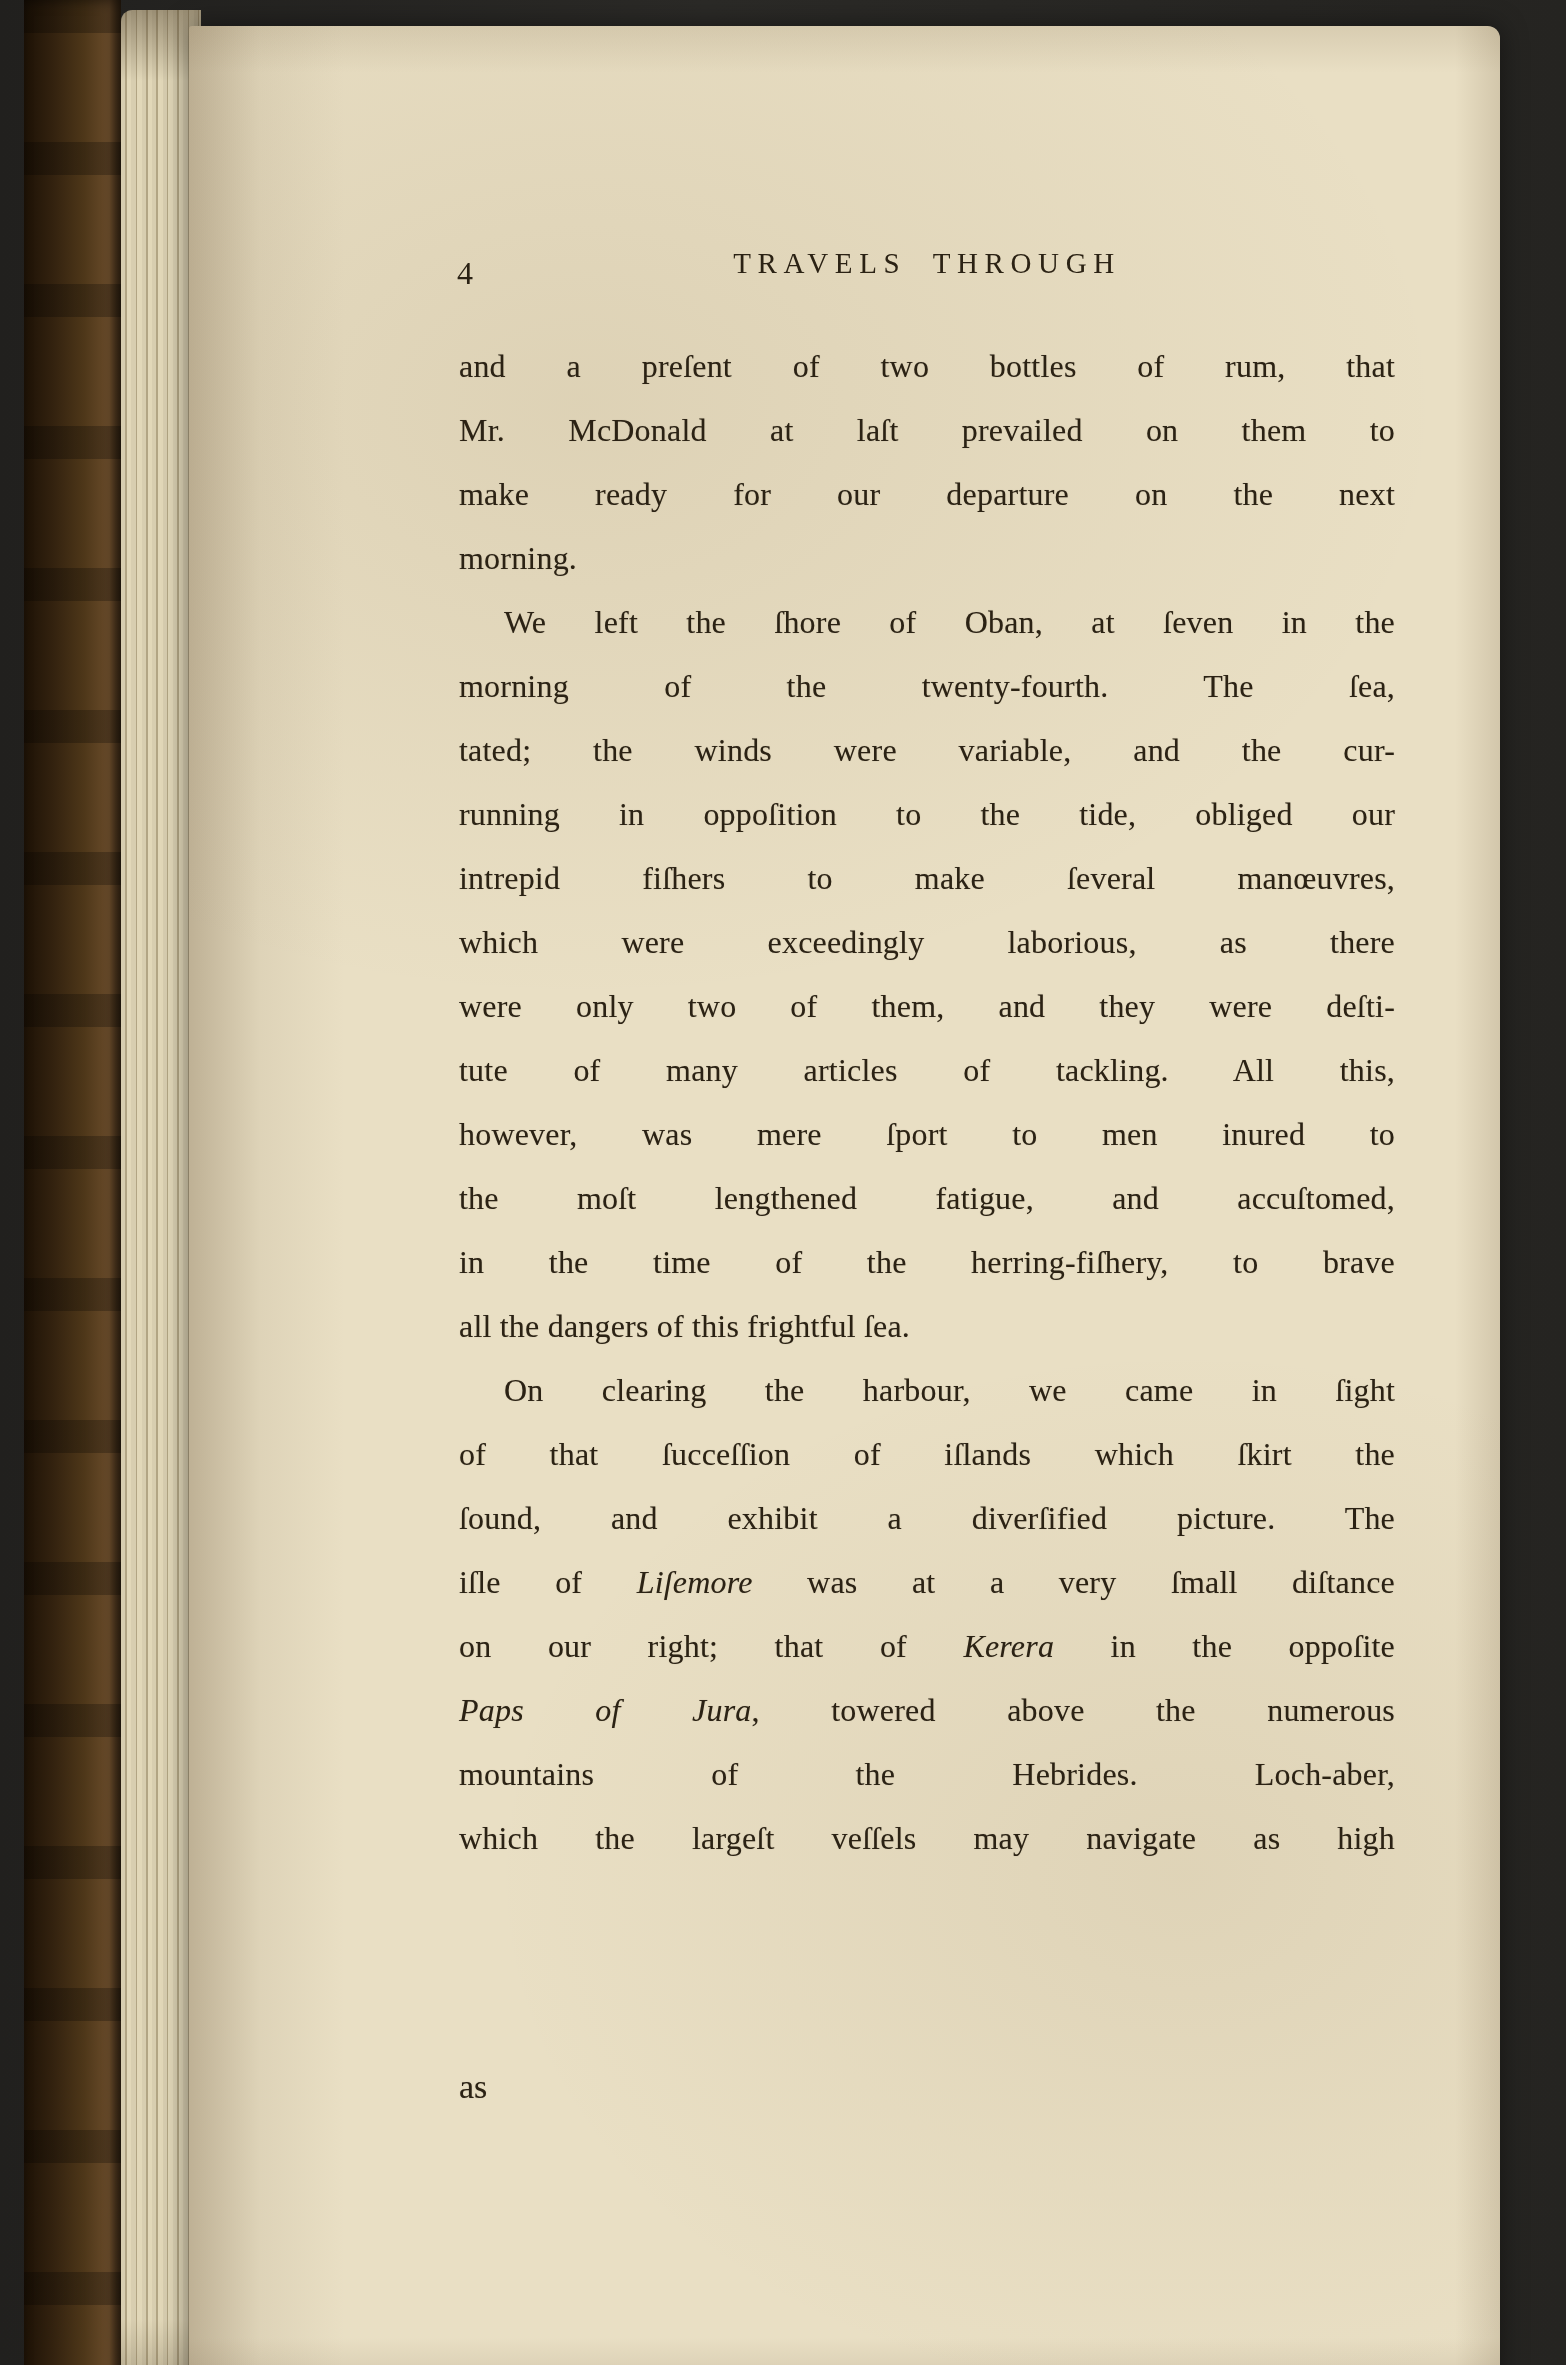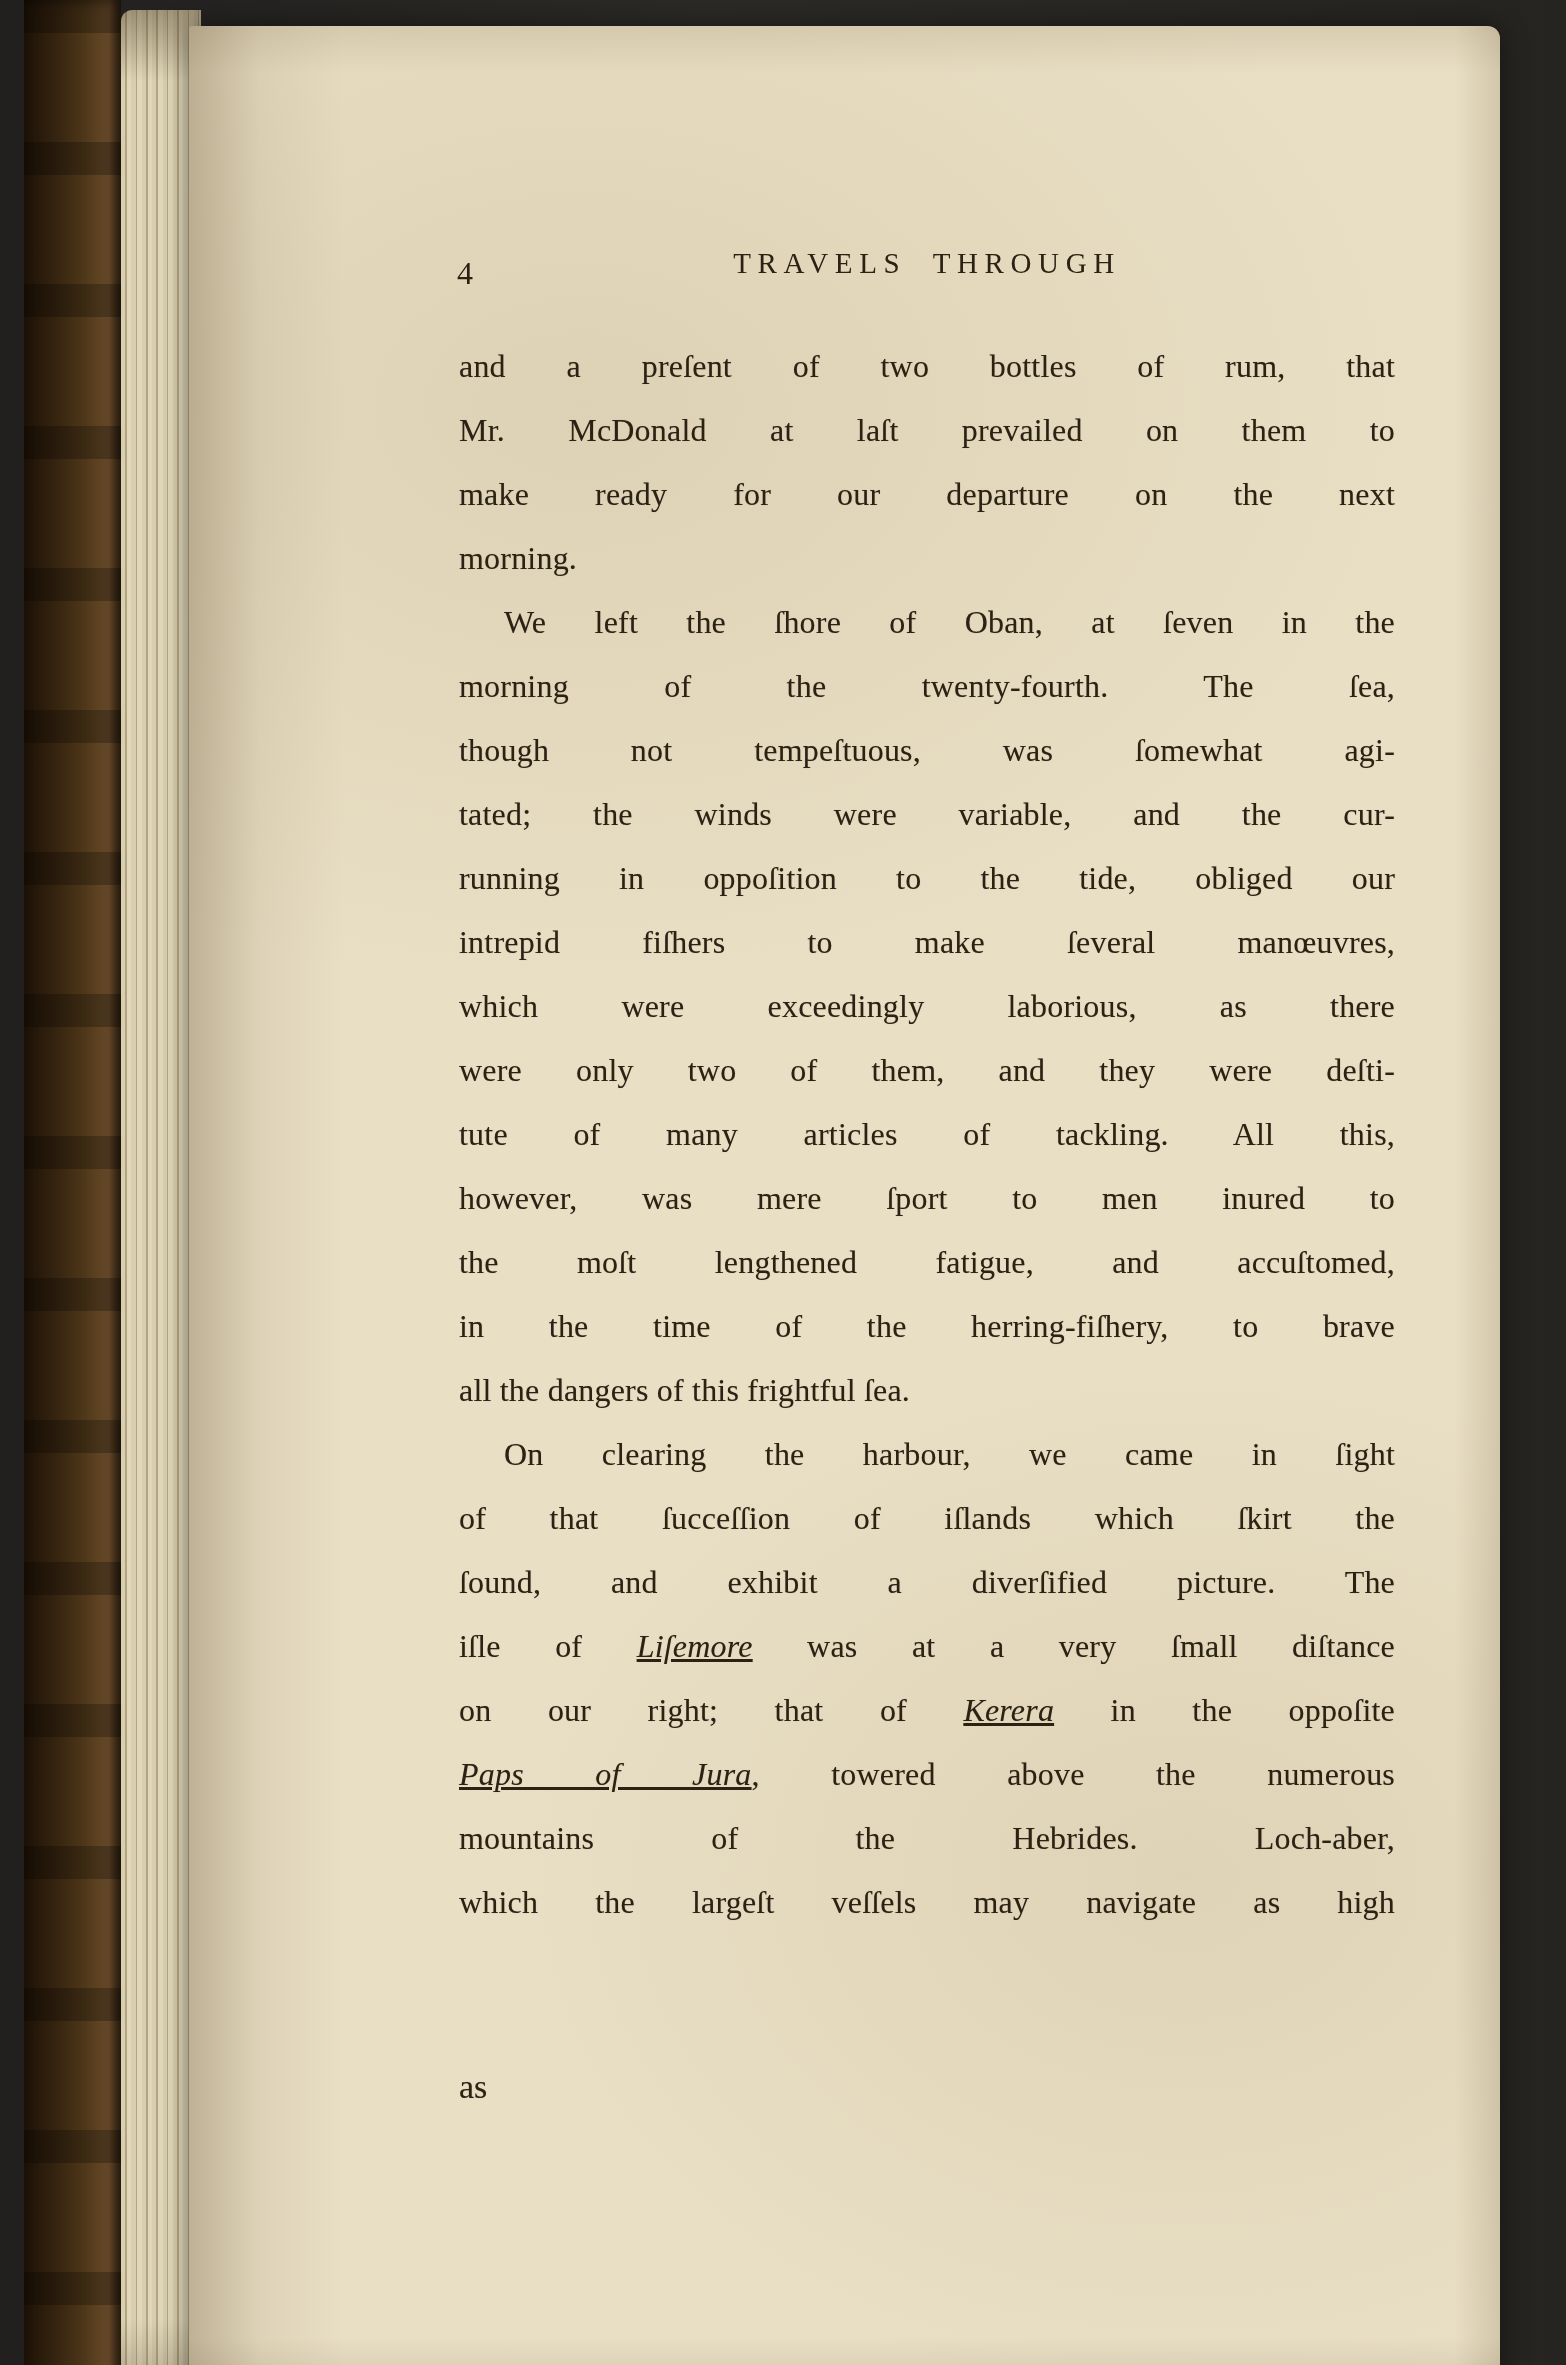--- a/index.html
+++ b/index.html
@@ -42,21 +42,21 @@
   .folio{position:absolute;left:-1.9px;top:7.6px;font-size:32px;}
   .running-head{display:block;text-align:center;font-size:29px;letter-spacing:6.6px;word-spacing:13.2px;}
   .text-block{position:absolute;left:270px;top:308px;width:936px;color:var(--ink,#2b2214);}
   .line{
     height:64px;line-height:64px;font-size:32px;letter-spacing:0.2px;
     text-align:justify;text-align-last:justify;
     text-shadow:0 0 0.9px rgba(43,34,20,0.25);
   }
   .line.indent{text-indent:45px;}
   .line.nj{text-align-last:left;}
-  .line i{font-style:italic;text-decoration:underline;}
+  .line i{font-style:italic;}
   .catchword{
     position:absolute;top:2042px;left:270px;width:936px;text-align:left;
     font-size:34px;color:var(--ink,#2b2214);
     text-shadow:0 0 0.9px rgba(43,34,20,0.25);
   }
 </style>
 </head>
 <body>
 
 <div class="scene">
@@ -67,21 +67,20 @@
       <span class="folio">4</span>
       <span class="running-head">TRAVELS THROUGH</span>
     </div>
     <div class="text-block">
         <div class="line"><span>and a preſent of two bottles of rum, that</span></div>
         <div class="line"><span>Mr. McDonald at laſt prevailed on them to</span></div>
         <div class="line"><span>make ready for our departure on the next</span></div>
         <div class="line nj"><span>morning.</span></div>
         <div class="line indent"><span>We left the ſhore of Oban, at ſeven in the</span></div>
         <div class="line"><span>morning of the twenty-fourth. The ſea,</span></div>
-        <div class="line"><span>though not tempeſtuous, was ſomewhat agi-</span></div>
         <div class="line"><span>tated; the winds were variable, and the cur-</span></div>
         <div class="line"><span>running in oppoſition to the tide, obliged our</span></div>
         <div class="line"><span>intrepid fiſhers to make ſeveral manœuvres,</span></div>
         <div class="line"><span>which were exceedingly laborious, as there</span></div>
         <div class="line"><span>were only two of them, and they were deſti-</span></div>
         <div class="line"><span>tute of many articles of tackling. All this,</span></div>
         <div class="line"><span>however, was mere ſport to men inured to</span></div>
         <div class="line"><span>the moſt lengthened fatigue, and accuſtomed,</span></div>
         <div class="line"><span>in the time of the herring-fiſhery, to brave</span></div>
         <div class="line nj"><span>all the dangers of this frightful ſea.</span></div>

